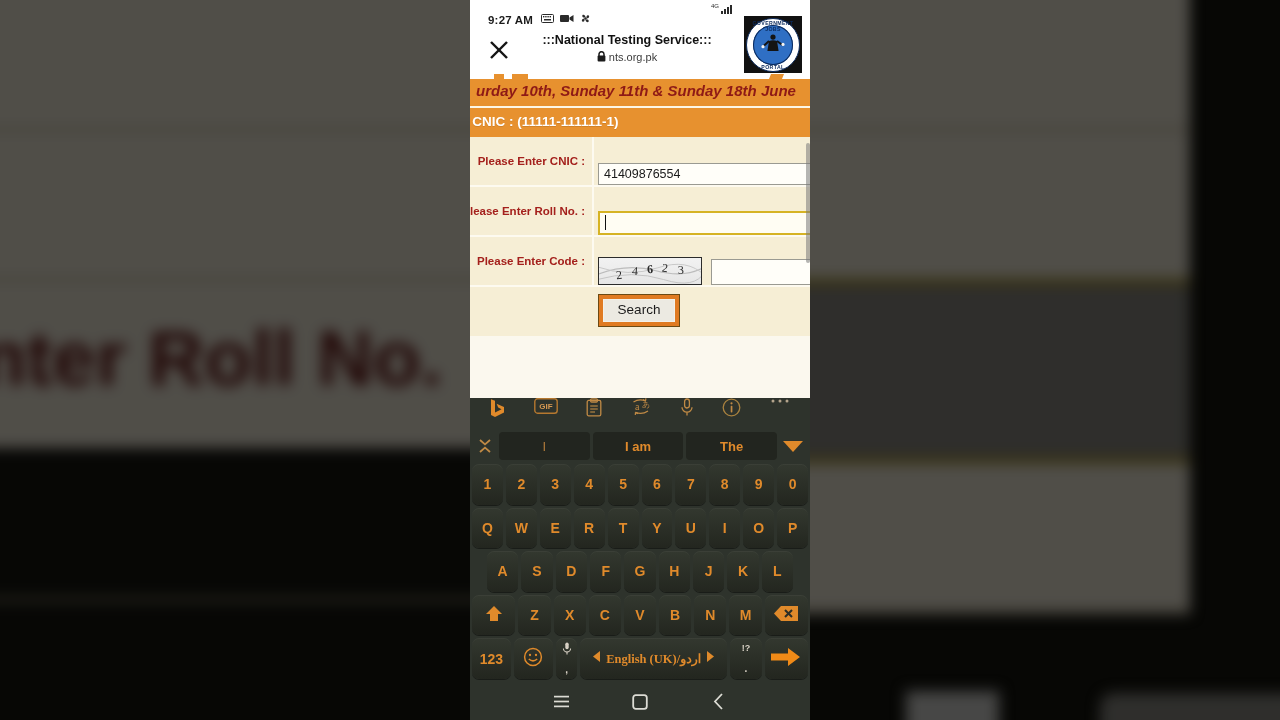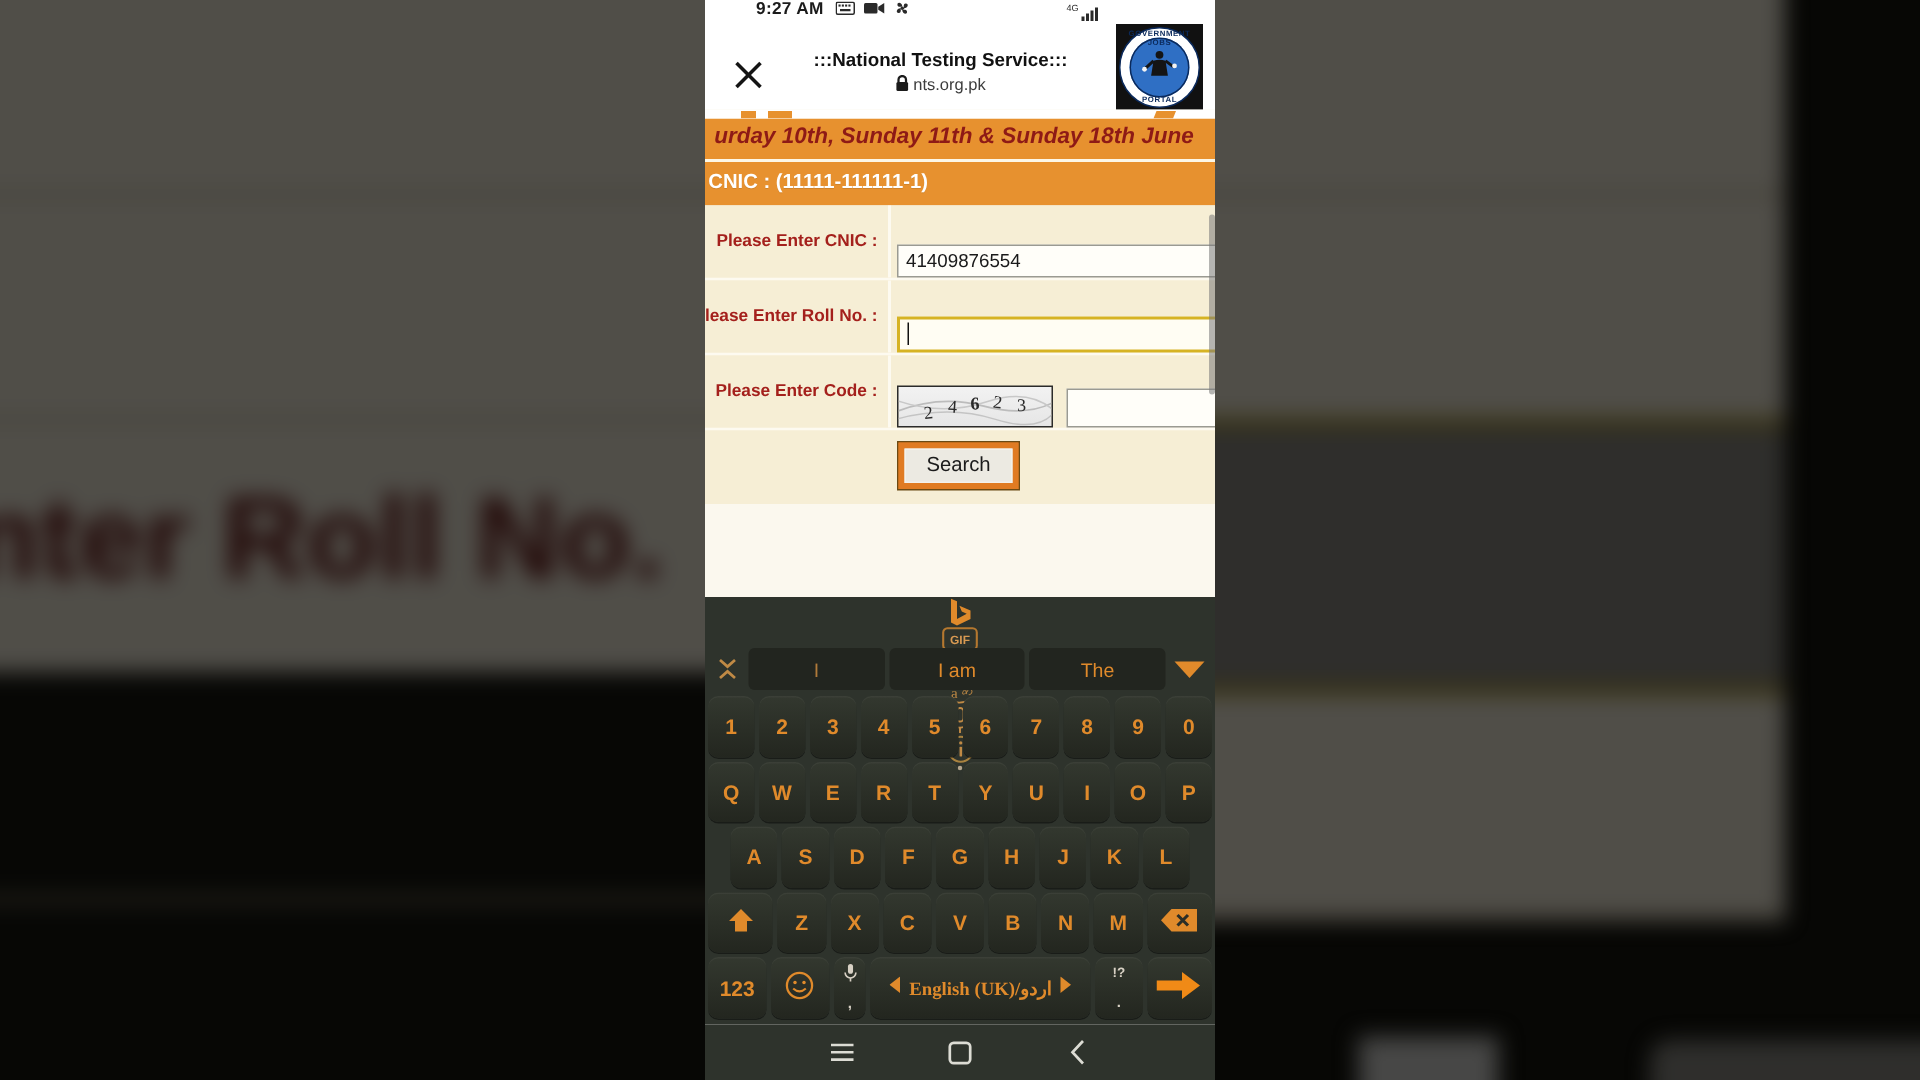--- a/index.html
+++ b/index.html
@@ -64,22 +64,22 @@
     background: #fff;
     overflow: hidden;
     z-index: 5;
   }
 
   
   .statusbar {
     height: 26px;
     background: #fff;
     display: flex;
-    align-items: flex-start;
-    padding: 0 24px;
+    align-items: flex-end;
+    padding: 0 8px;
     position: relative;
   }
   .status-time {
     font-size: 11.5px;
     color: #1b1b1b;
     font-weight: bold;
     margin-left: 10px;
     letter-spacing: .2px;
   }
   .status-icons {
@@ -388,24 +388,23 @@
     left: 0; right: 0;
     top: 398px;
     height: 285px;
     background: #2e332c;
     display: flex;
     flex-direction: column;
   }
   .kb-toolbar {
     height: 32px;
     display: flex;
-    align-items: center;
+    align-items: flex-start;
     justify-content: space-around;
     padding: 0 6px;
-    flex-direction: column;
   }
   .kb-tool { display: flex; align-items: center; justify-content: center; }
 
   .kb-suggest {
     height: 32px;
     display: flex;
     align-items: center;
     padding: 0 4px;
     gap: 3px;
   }
@@ -414,21 +413,21 @@
     display: flex; align-items: center; justify-content: center;
   }
   .sug-pill {
     flex: 1;
     height: 28px;
     background: #22251f;
     border-radius: 4px;
     display: flex; align-items: center; justify-content: center;
     color: #e08a2b;
     font-size: 13px;
-    font-weight: normal;
+    font-weight: bold;
   }
   .sug-pill.dim { color: #b07a3a; font-weight: normal; }
   .sug-arrow {
     width: 26px; flex: 0 0 26px;
     display: flex; align-items: center; justify-content: center;
   }
 
   .kb-rows { flex: 1; display: flex; flex-direction: column; padding: 2px 2px 4px; gap: 3px; }
   .kb-row { display: flex; flex: 1; gap: 3px; justify-content: center; align-items: stretch; }
   .key {

